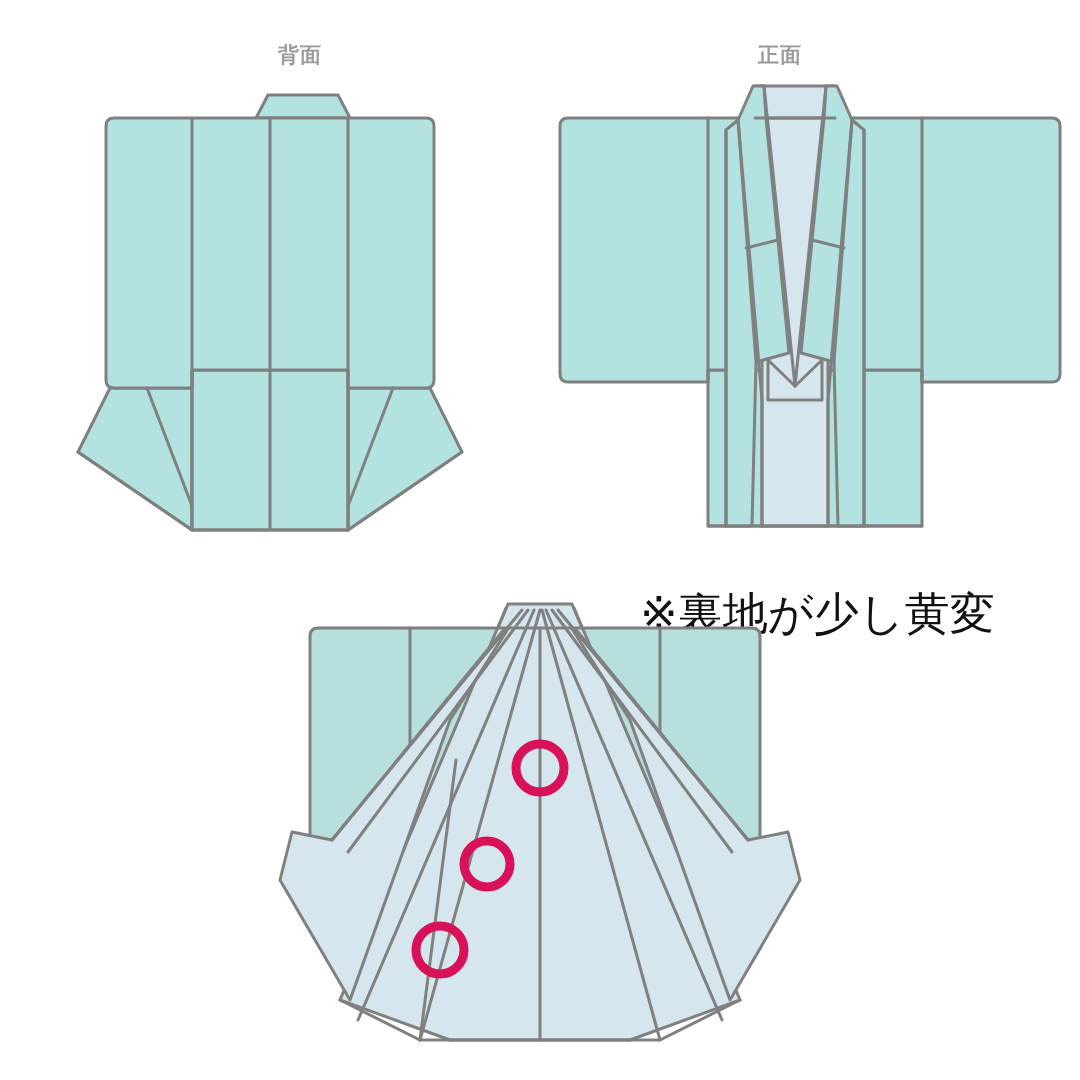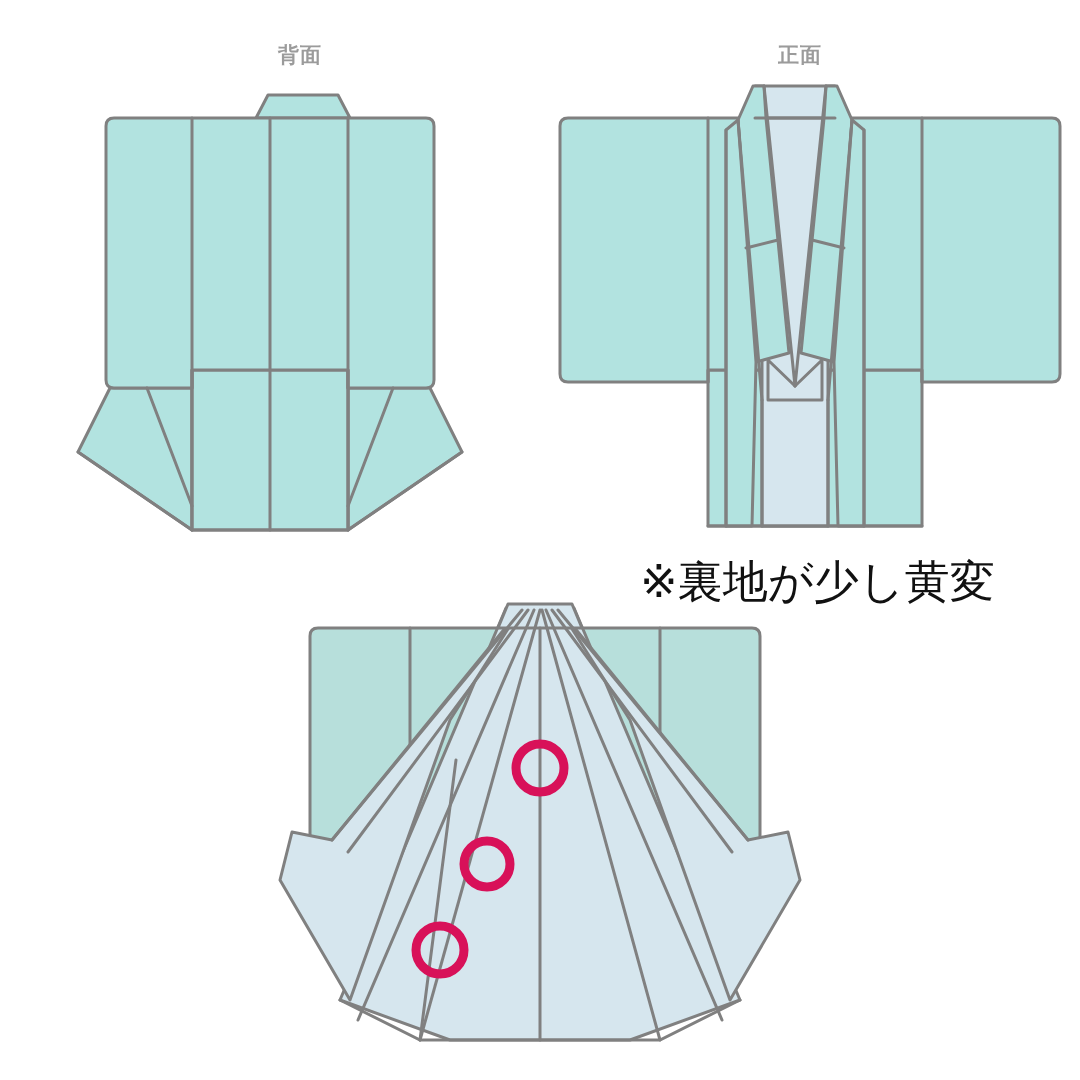--- a/index.html
+++ b/index.html
@@ -26,27 +26,27 @@
   .view-label {
     position: absolute;
     font-size: 21px;
     font-weight: 700;
     color: #9b9b9b;
     letter-spacing: 1px;
     white-space: nowrap;
     text-align: center;
   }
   #label-back  { left: 180px; top: 41px;  width: 240px; }
-  #label-front { left: 680px; top: 41px;  width: 240px; }
+  #label-front { left: 660px; top: 41px;  width: 240px; }
   #label-inner { left: 425px; top: 555px; width: 240px; }
 
   .note {
     position: absolute;
     left: 640px;
-    top: 552px;
+    top: 584px;
     font-size: 45px;
     font-weight: 400;
     color: #111111;
     white-space: nowrap;
     letter-spacing: 0px;
     font-family: "DejaVu Sans", "Liberation Sans", sans-serif;
   }
 
   svg { display: block; overflow: visible; }
   .kim-shell  { fill: #b2e3e0; stroke: #808080; stroke-width: 3; stroke-linejoin: round; }

